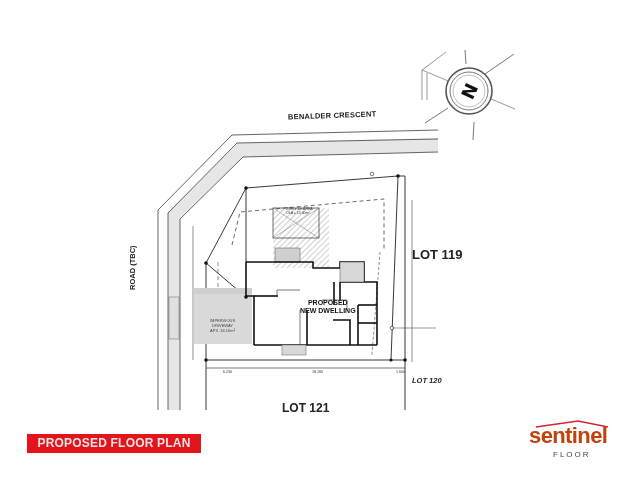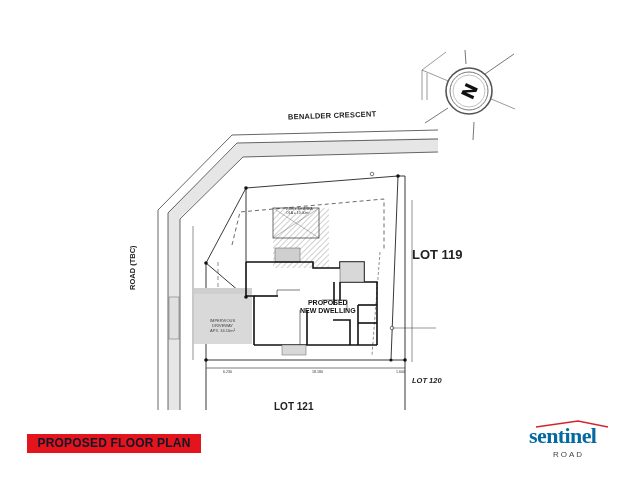--- a/index.html
+++ b/index.html
@@ -3,27 +3,27 @@
   <meta charset="utf-8">
   <style>
     html, body { margin: 0; padding: 0; background: #ffffff; }
     body { width: 640px; height: 480px; position: relative; overflow: hidden; font-family: "Liberation Sans", sans-serif; }
     .plan { position: absolute; left: 0; top: 0; width: 640px; height: 480px; }
     .lbl { position: absolute; font-family: "Liberation Sans", sans-serif; font-weight: bold; color: #222; white-space: nowrap; }
     .street { left: 288px; top: 111px; font-size: 7.5px; transform: rotate(-2deg); letter-spacing: 0.2px; }
     .road { left: 128px; top: 290px; font-size: 7.5px; transform: rotate(-90deg); transform-origin: left top; }
     .lot119 { left: 412px; top: 247px; font-size: 13px; }
     .lot120 { left: 412px; top: 376px; font-size: 7.5px; font-style: italic; }
-    .lot121 { left: 274px; top: 401px; font-size: 10px; }
+    .lot121 { left: 282px; top: 401px; font-size: 12px; }
     .dwell { left: 300px; top: 299px; font-size: 7px; text-align: center; line-height: 8px; color: #111; }
     .drive { left: 210px; top: 318px; font-size: 4px; font-weight: normal; text-align: center; line-height: 5px; color: #444; }
     .area { left: 286px; top: 207px; font-size: 3.5px; font-weight: normal; color: #333; line-height: 4px; }
-    .title-badge { position: absolute; left: 27px; top: 434px; width: 174px; height: 19px; background: #e3141b; color: #0f172a; font-weight: bold; font-size: 12px; line-height: 19px; text-align: center; letter-spacing: 0.2px; }
+    .title-badge { position: absolute; left: 27px; top: 434px; width: 174px; height: 19px; background: #e3141b; color: #e5e5e5; font-weight: bold; font-size: 12px; line-height: 19px; text-align: center; letter-spacing: 0.2px; }
     .logo { position: absolute; left: 528px; top: 418px; width: 84px; height: 44px; }
-    .logo-word { position: absolute; left: 1px; top: 5px; font-size: 22px; font-weight: bold; color: #0369a1; letter-spacing: -0.6px; font-family: Liberation Serif, serif; }
+    .logo-word { position: absolute; left: 1px; top: 5px; font-size: 22px; font-weight: bold; color: #c2410c; letter-spacing: -0.6px; font-family: Liberation Sans, sans-serif; }
     .logo-sub { position: absolute; left: 25px; top: 32px; font-size: 8px; color: #444; letter-spacing: 2px; }
     .logo-roof { position: absolute; left: 6px; top: 0; width: 76px; height: 10px; }
   </style>
 </head>
 <body>
 
 <svg class="plan" viewBox="0 0 640 480" xmlns="http://www.w3.org/2000/svg">
 
   <g>
     <path d="M168 410 L168 212 L238 143 L438 138 L438 152 L243 157 L180 218 L180 410 Z" fill="#e6e6e6" stroke="none"></path>
@@ -146,14 +146,14 @@
   <div>OLA = 10.00m²</div>
 </div>
 
 <div class="title-badge">PROPOSED FLOOR PLAN</div>
 
 <div class="logo">
   <svg class="logo-roof" viewBox="0 0 76 10">
     <path d="M2 9 L44 3 L74 9" fill="none" stroke="#d6242f" stroke-width="1.6"></path>
   </svg>
   <div class="logo-word">sentinel</div>
-  <div class="logo-sub">ROAD</div>
+  <div class="logo-sub">FLOOR</div>
 </div>
 
 </body></html>

